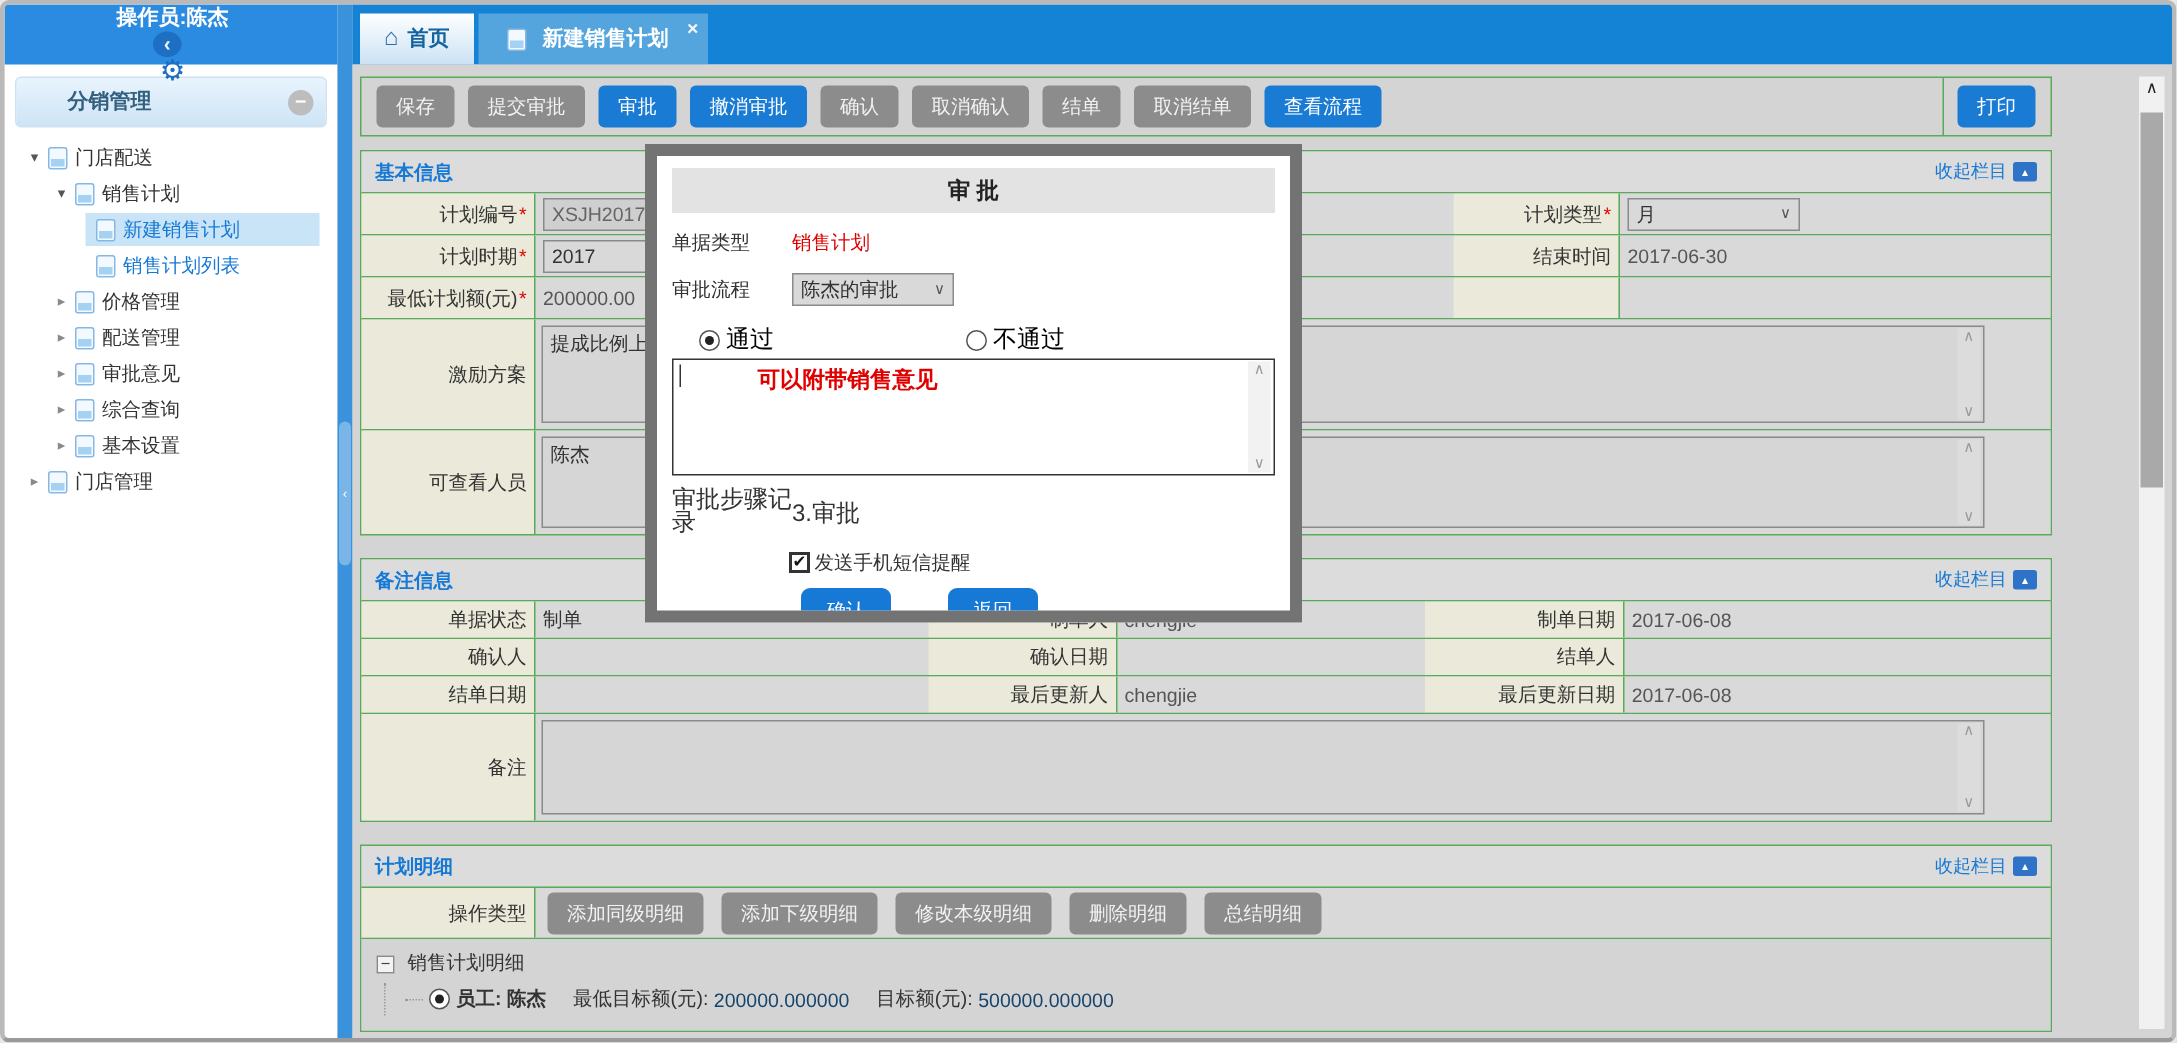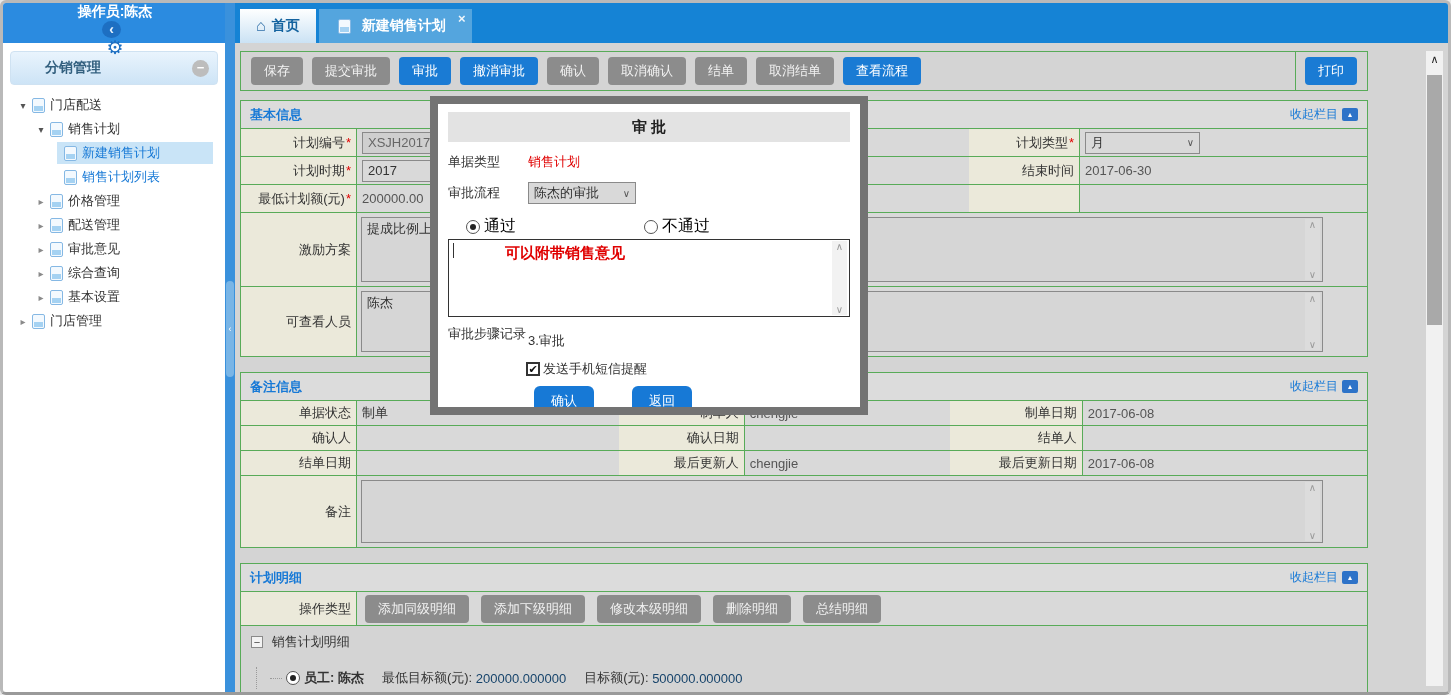--- a/index.html
+++ b/index.html
@@ -76,21 +76,21 @@
   .selbox .dd { color:#555; font-size:10px; }
   .txtwrap { flex:1; display:flex; padding:4px; }
   .txtarea { flex:1; margin-right:40px; border:1px solid #8a8a8a; background:#d6d6d6; position:relative; padding:2px 20px 2px 5px; font-size:13px; color:#333; }
   .tscroll { position:absolute; right:2px; top:1px; bottom:1px; width:15px; display:flex; flex-direction:column; justify-content:space-between; align-items:center; color:#9a9a9a; font-size:10px; background:#dcdcdc; }
 
   
   .opsrow { display:flex; border-top:1px solid #58ab58; height:34px; }
   .opsbtns { flex:1; background:#d9d9d9; border-left:1px solid #58ab58; display:flex; align-items:center; gap:12px; padding-left:8px; }
   .treearea { border-top:1px solid #58ab58; background:#d4d4d4; padding:7px 10px 10px 10px; font-size:13px; color:#333; }
   .minusbox { display:inline-block; width:12px; height:12px; border:1px solid #8a8a8a; background:#f3f3f3; color:#444; font-size:11px; line-height:10px; text-align:center; margin-right:5px; cursor:pointer; }
-  .dline { display:flex; align-items:center; margin:16px 0 0 5px; }
+  .dline { display:flex; align-items:center; margin:4px 0 0 5px; }
   .dotv { width:14px; height:22px; border-left:1px dotted #9a9a9a; }
   .doth { width:12px; border-top:1px dotted #9a9a9a; margin-right:4px; }
   .radio { width:14px; height:14px; border-radius:50%; border:1px solid #555; background:#fff; display:inline-flex; align-items:center; justify-content:center; margin-right:4px; cursor:pointer; }
   .radio.sel::after { content:""; width:6px; height:6px; border-radius:50%; background:#222; }
   .dnum { color:#17446b; }
   .dgap { display:inline-block; width:18px; }
 
   
   .modal { position:absolute; left:427px; top:93px; width:438px; height:319px; border:8px solid #737373; background:#fff; z-index:50; }
   .m-inner { position:absolute; inset:0; padding:8px 10px; overflow:hidden; }
@@ -99,21 +99,21 @@
   .m-label { width:80px; }
   .m-red { color:#e00000; }
   .m-radio-row { margin-top:12px; display:flex; align-items:center; }
   .m-radio-row .r1 { margin-left:18px; display:flex; align-items:center; }
   .m-radio-row .r2 { margin-left:128px; display:flex; align-items:center; }
   .m-op { display:flex; margin-top:2px; }
   .m-op .m-label { width:80px; display:flex; align-items:center; padding-left:8px; }
   .m-textarea { flex:1; height:78px; border:1px solid #333; background:#fff; position:relative; padding:2px 18px 2px 4px; }
   .m-hint { color:#e00000; font-weight:bold; font-size:15px; margin:2px 0 0 52px; }
   .caret { position:absolute; left:4px; top:3px; width:1px; height:15px; background:#333; }
-  .m-steps { display:flex; margin-top:9px; font-size:13px; color:#333; }
+  .m-steps { display:flex; margin-top:9px; font-size:16px; color:#333; }
   .m-steps .m-label { width:80px; line-height:15px; }
   .m-steps .val { padding-top:6px; }
   .m-check-row { display:flex; align-items:center; margin:10px 0 0 78px; font-size:13px; color:#333; }
   .checkbox { width:14px; height:14px; border:2px solid #333; background:#fff; display:inline-flex; align-items:center; justify-content:center; font-size:11px; color:#111; margin-right:3px; cursor:pointer; line-height:12px; }
   .m-btn-row { display:flex; gap:38px; margin:8px 0 0 86px; }
   .m-btn { background:#1779d6; border:none; border-radius:6px; color:#fff; font-size:13px; padding:6px 17px; cursor:pointer; font-family:inherit; }
 </style>
 </head>
 <body>
 

